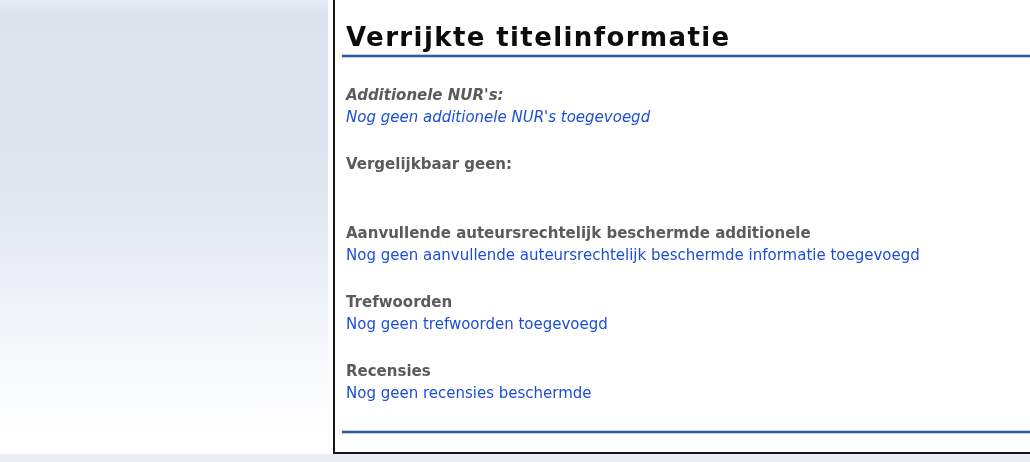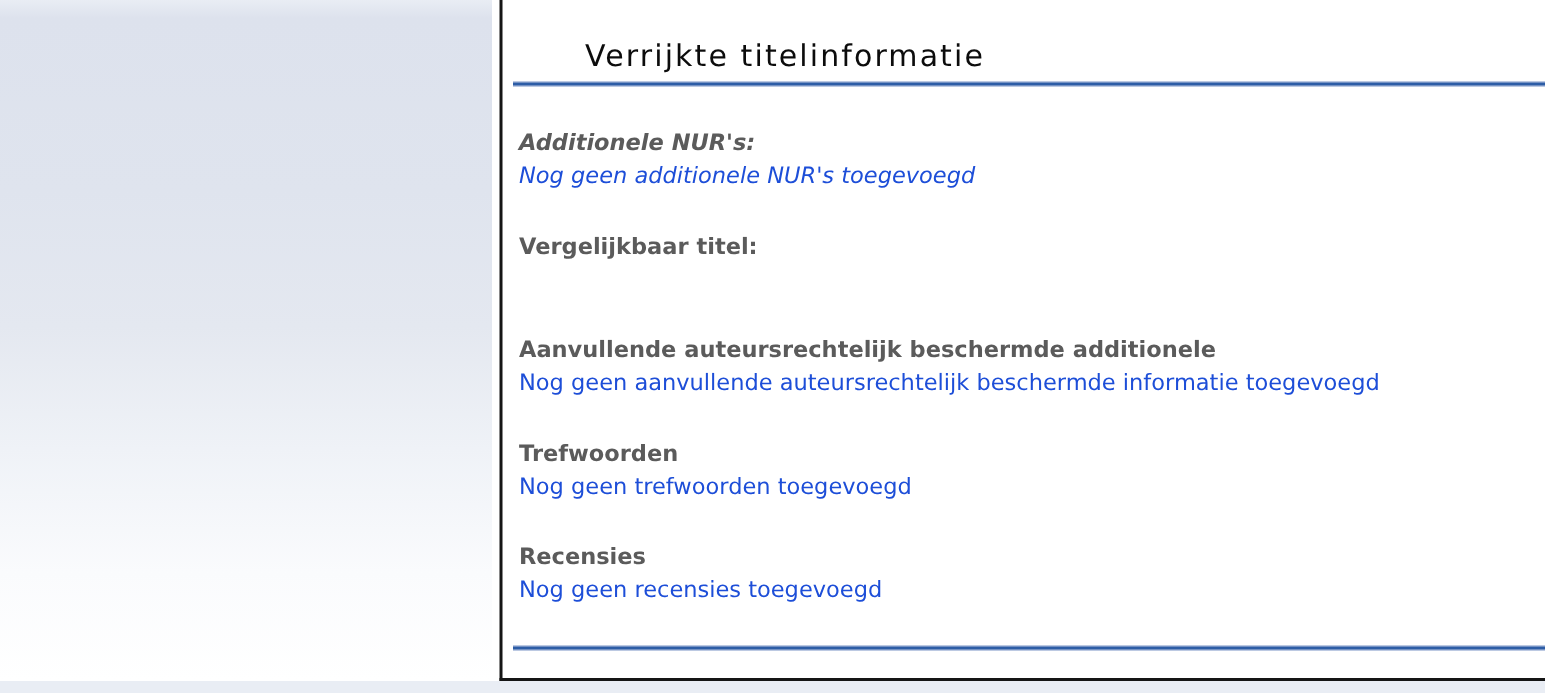--- a/index.html
+++ b/index.html
@@ -51,27 +51,26 @@
     height: 452px;
     background: #ffffff;
     border-left: 2px solid #151515;
     border-bottom: 2px solid #151515;
   }
 
   .page-title {
     position: absolute;
     left: 11px;
     top: 25px;
-    font-size: 20px;
+    font-size: 26px;
     line-height: 24px;
-    font-weight: normal;
+    font-weight: bold;
     letter-spacing: 1.4px;
     color: #0c0c0c;
     white-space: nowrap;
-    margin-left: 44px;
   }
 
   .rule {
     position: absolute;
     left: 7px;
     right: 0;
     height: 2px;
     background: #2d5da6;
     box-shadow: 0 -1px 0 #bcc9e2, 0 1px 0 #bcc9e2;
   }
@@ -115,33 +114,33 @@
   <div class="page-title">Verrijkte titelinformatie</div>
 
   <div class="rule rule-top"></div>
 
   <div class="section sec-0">
     <div class="sec-head">Additionele NUR's:</div>
     <div class="sec-body">Nog geen additionele NUR's toegevoegd</div>
   </div>
 
   <div class="section sec-1">
-    <div class="sec-head">Vergelijkbaar titel:</div>
+    <div class="sec-head">Vergelijkbaar geen:</div>
   </div>
 
   <div class="section sec-2">
     <div class="sec-head">Aanvullende auteursrechtelijk beschermde additionele</div>
     <div class="sec-body">Nog geen aanvullende auteursrechtelijk beschermde informatie toegevoegd</div>
   </div>
 
   <div class="section sec-3">
     <div class="sec-head">Trefwoorden</div>
     <div class="sec-body">Nog geen trefwoorden toegevoegd</div>
   </div>
 
   <div class="section sec-4">
     <div class="sec-head">Recensies</div>
-    <div class="sec-body">Nog geen recensies toegevoegd</div>
+    <div class="sec-body">Nog geen recensies beschermde</div>
   </div>
 
   <div class="rule rule-bottom"></div>
 
 </div>
 
 </body></html>

